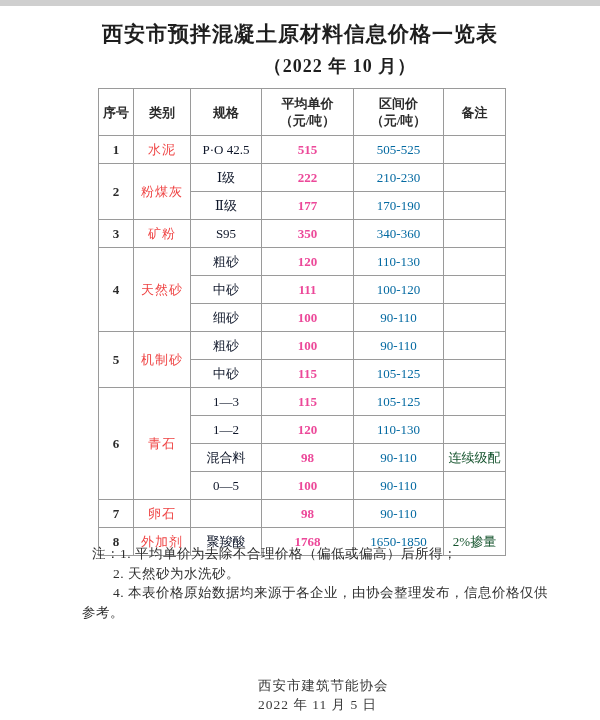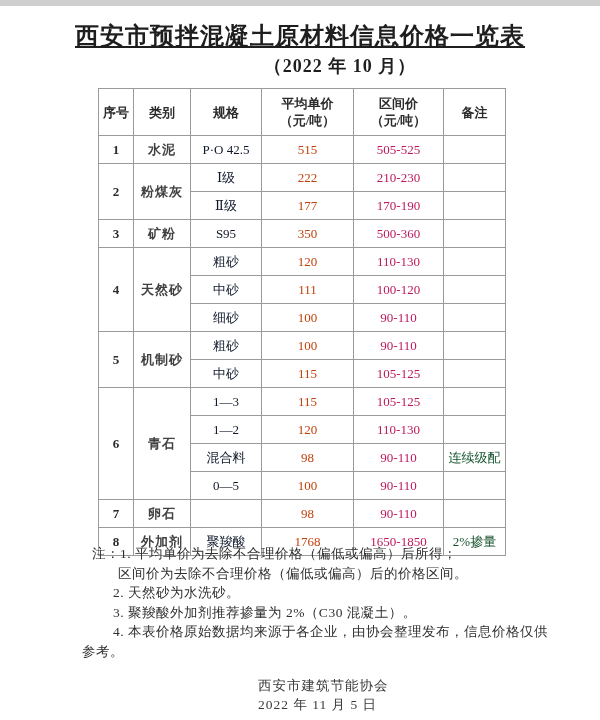--- a/index.html
+++ b/index.html
@@ -5,44 +5,44 @@
   html,body{margin:0;padding:0;}
   body{
     width:600px;height:720px;position:relative;overflow:hidden;
     background:#ffffff;
     font-family:"Liberation Serif","DejaVu Serif",serif;
     color:#333;
   }
   .scan-strip{position:absolute;left:0;top:0;width:600px;height:6px;background:#cfcfcf;}
   .title{
     position:absolute;left:0;top:20px;width:600px;text-align:center;
-    font-size:24px;font-weight:bold;color:#1e1e1e;letter-spacing:1px;text-decoration:underline;
+    font-size:21px;font-weight:bold;color:#1e1e1e;letter-spacing:1px;
   }
   .subtitle{
     position:absolute;left:0;top:54px;width:600px;text-align:center;
     font-size:18px;font-weight:bold;color:#1e1e1e;letter-spacing:1px;padding-left:40px;
   }
   table.price{
     position:absolute;left:98px;top:88px;
     border-collapse:collapse;table-layout:fixed;
   }
   table.price th,table.price td{
     border:1px solid #9a9a9a;
     text-align:center;vertical-align:middle;
     padding:0 2px;overflow:hidden;
   }
   table.price th{
     height:46px;font-size:13px;font-weight:bold;color:#2b2b2b;line-height:17px;
   }
   table.price td{height:27px;font-size:13px;}
   td.c-no{color:#2b2b2b;font-weight:bold;}
-  td.c-cat{color:#404040;font-weight:bold;letter-spacing:1px;}
+  td.c-cat{color:#ef4444;font-weight:normal;letter-spacing:1px;}
   td.c-spec{color:#0f172a;font-size:12.5px;margin-top:48px;}
-  td.c-avg{color:#c2410c;}
-  td.c-range{color:#be185d;}
+  td.c-avg{color:#ec4899;font-weight:bold;}
+  td.c-range{color:#0369a1;}
   td.c-note{color:#14532d;font-size:12.5px;}
   .notes{
     position:absolute;left:80px;top:544px;width:440px;
     font-size:13.5px;color:#2f2f2f;line-height:19.5px;letter-spacing:0.5px;
   }
   .note-line{white-space:nowrap;}
   .ind-note1{margin-left:12px;}
   .ind-cont1{margin-left:38px;}
   .ind-item{margin-left:33px;}
   .ind-wrap{margin-left:2px;}
@@ -113,21 +113,21 @@
         <td class="c-spec">Ⅱ级</td>
         <td class="c-avg">177</td>
         <td class="c-range">170-190</td>
         <td class="c-note"></td>
       </tr>
       <tr>
         <td class="c-no">3</td>
         <td class="c-cat">矿粉</td>
         <td class="c-spec">S95</td>
         <td class="c-avg">350</td>
-        <td class="c-range">500-360</td>
+        <td class="c-range">340-360</td>
         <td class="c-note"></td>
       </tr>
       <tr>
         <td class="c-no" rowspan="3">4</td>
         <td class="c-cat" rowspan="3">天然砂</td>
         <td class="c-spec">粗砂</td>
         <td class="c-avg">120</td>
         <td class="c-range">110-130</td>
         <td class="c-note"></td>
       </tr>
@@ -197,23 +197,21 @@
         <td class="c-spec">聚羧酸</td>
         <td class="c-avg">1768</td>
         <td class="c-range">1650-1850</td>
         <td class="c-note">2%掺量</td>
       </tr>
     </tbody>
 </table>
 
 <div class="notes">
   <div class="note-line ind-note1">注：1. 平均单价为去除不合理价格（偏低或偏高）后所得；</div>
-  <div class="note-line ind-cont1">区间价为去除不合理价格（偏低或偏高）后的价格区间。</div>
   <div class="note-line ind-item">2. 天然砂为水洗砂。</div>
-  <div class="note-line ind-item">3. 聚羧酸外加剂推荐掺量为 2%（C30 混凝土）。</div>
   <div class="note-line ind-item">4. 本表价格原始数据均来源于各企业，由协会整理发布，信息价格仅供</div>
   <div class="note-line ind-wrap">参考。</div>
 </div>
 
 <div class="footer">
   <div>西安市建筑节能协会</div>
   <div>2022 年 11 月 5 日</div>
 </div>
 
 </body></html>

